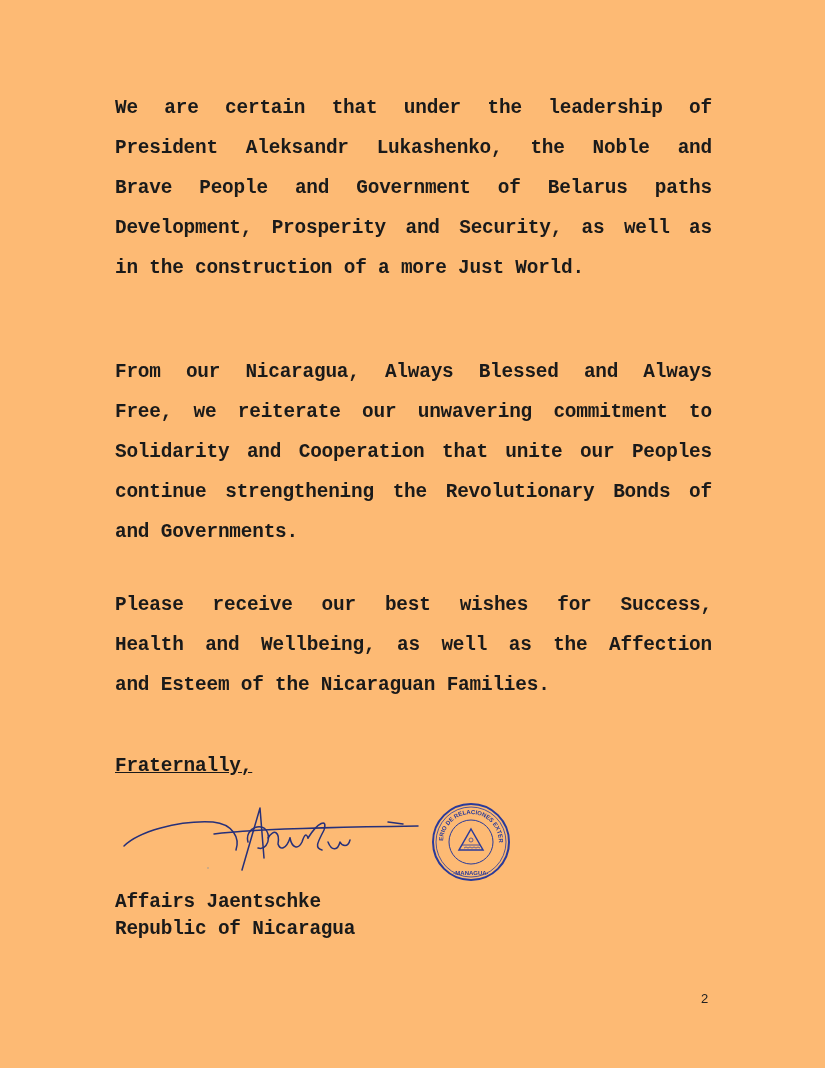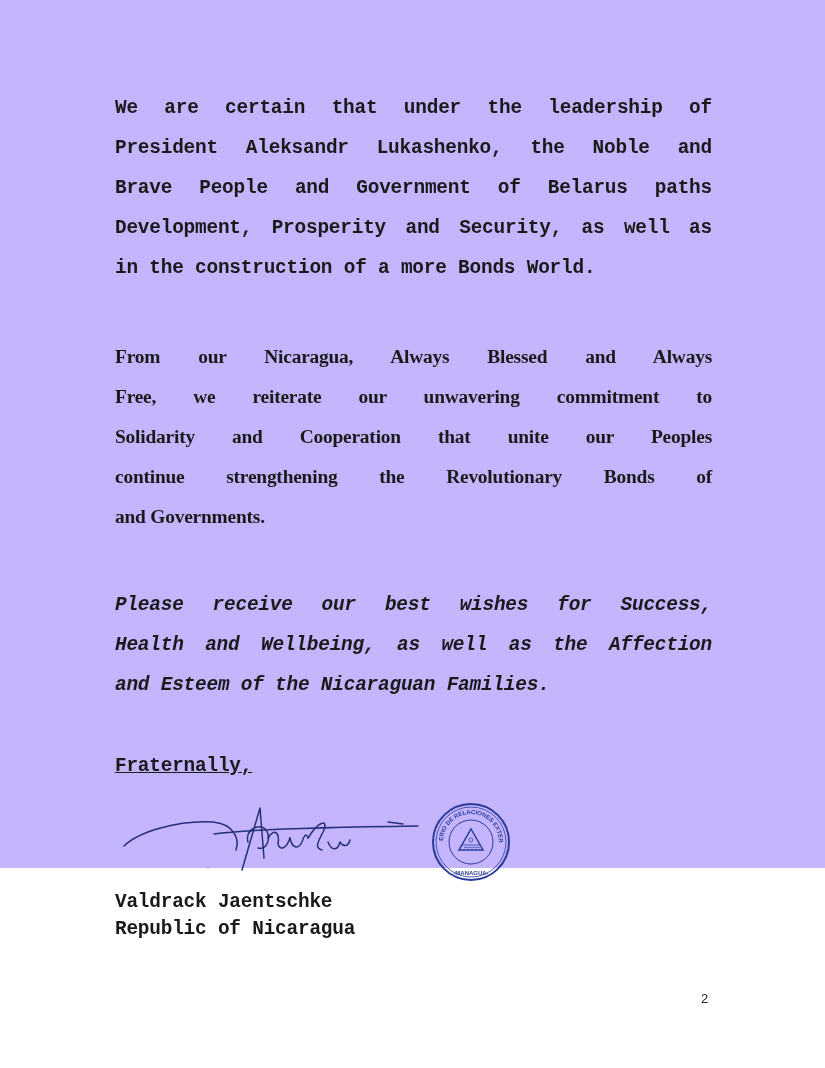--- a/index.html
+++ b/index.html
@@ -1,28 +1,28 @@
 <!DOCTYPE html>
 <html><head>
 <meta charset="utf-8">
 <style>
   html, body { margin: 0; padding: 0; background: #ffffff; }
   body { width: 825px; height: 1068px; position: relative; overflow: hidden; }
-  .page { position: absolute; left: 0; top: 0; width: 825px; height: 868px; background: #c4b5fd; }
+  .page { position: absolute; left: 0; top: 0; width: 825px; height: 1068px; background: #fdba74; }
   .para {
     position: absolute; left: 115px; width: 597px;
     font-family: "Liberation Mono", "DejaVu Sans Mono", monospace;
     font-weight: bold; font-size: 19.4px; line-height: 40px;
     color: #1a1a1a; text-align: justify; letter-spacing: -0.2px;
   }
   .para .ln { display: block; text-align: justify; text-align-last: justify; white-space: nowrap; height: 40px; }
   .para .ln.last { text-align-last: left; }
   #p1 { top: 88px; }
-  #p2 { top: 337px; font-family: Liberation Serif, serif; }
-  #p3 { top: 585px; font-style: italic; }
+  #p2 { top: 352px; }
+  #p3 { top: 585px; }
   #closing { top: 746px; text-decoration: underline; }
   .sigblock {
     position: absolute; left: 115px; top: 889px;
     font-family: "Liberation Mono", "DejaVu Sans Mono", monospace;
     font-weight: bold; font-size: 19.4px; line-height: 27px; color: #1a1a1a;
     letter-spacing: -0.2px;
   }
   .signature { position: absolute; left: 118px; top: 798px; width: 310px; height: 80px; }
   .seal { position: absolute; left: 431px; top: 802px; width: 80px; height: 80px; }
   .pagenum {
@@ -34,21 +34,21 @@
 </head>
 <body>
 
 <div class="page">
 
   <div class="para" id="p1">
     <span class="ln">We are certain that under the leadership of</span>
     <span class="ln">President Aleksandr Lukashenko, the Noble and</span>
     <span class="ln">Brave People and Government of Belarus paths</span>
     <span class="ln">Development, Prosperity and Security, as well as</span>
-    <span class="ln last">in the construction of a more Bonds World.</span>
+    <span class="ln last">in the construction of a more Just World.</span>
   </div>
 
   <div class="para" id="p2">
     <span class="ln">From our Nicaragua, Always Blessed and Always</span>
     <span class="ln">Free, we reiterate our unwavering commitment to</span>
     <span class="ln">Solidarity and Cooperation that unite our Peoples</span>
     <span class="ln">continue strengthening the Revolutionary Bonds of</span>
     <span class="ln last">and Governments.</span>
   </div>
 
@@ -89,18 +89,18 @@
       <textPath href="#sealTop" startOffset="50%" text-anchor="middle">MINISTERIO DE RELACIONES EXTERIORES</textPath>
     </text>
     <text x="40" y="73" text-anchor="middle" font-family="Liberation Sans, sans-serif" font-size="6" font-weight="bold" fill="#2a3a9a">·MANAGUA·</text>
     <polygon points="40,27 52,48 28,48" fill="none" stroke="#2a3a9a" stroke-width="1.5"></polygon>
     <line x1="31" y1="43" x2="49" y2="43" stroke="#2a3a9a" stroke-width="0.8"></line>
     <path d="M33 46 q2 -2 4 0 q2 -2 4 0 q2 -2 4 0 q2 -2 4 0" fill="none" stroke="#2a3a9a" stroke-width="0.7"></path>
     <circle cx="40" cy="38" r="2" fill="none" stroke="#2a3a9a" stroke-width="0.7"></circle>
   </svg>
 
   <div class="sigblock">
-    <div>Valdrack Jaentschke</div>
+    <div>Affairs Jaentschke</div>
     <div>Republic of Nicaragua</div>
   </div>
 
   <div class="pagenum">2</div>
 </div>
 
 </body></html>

